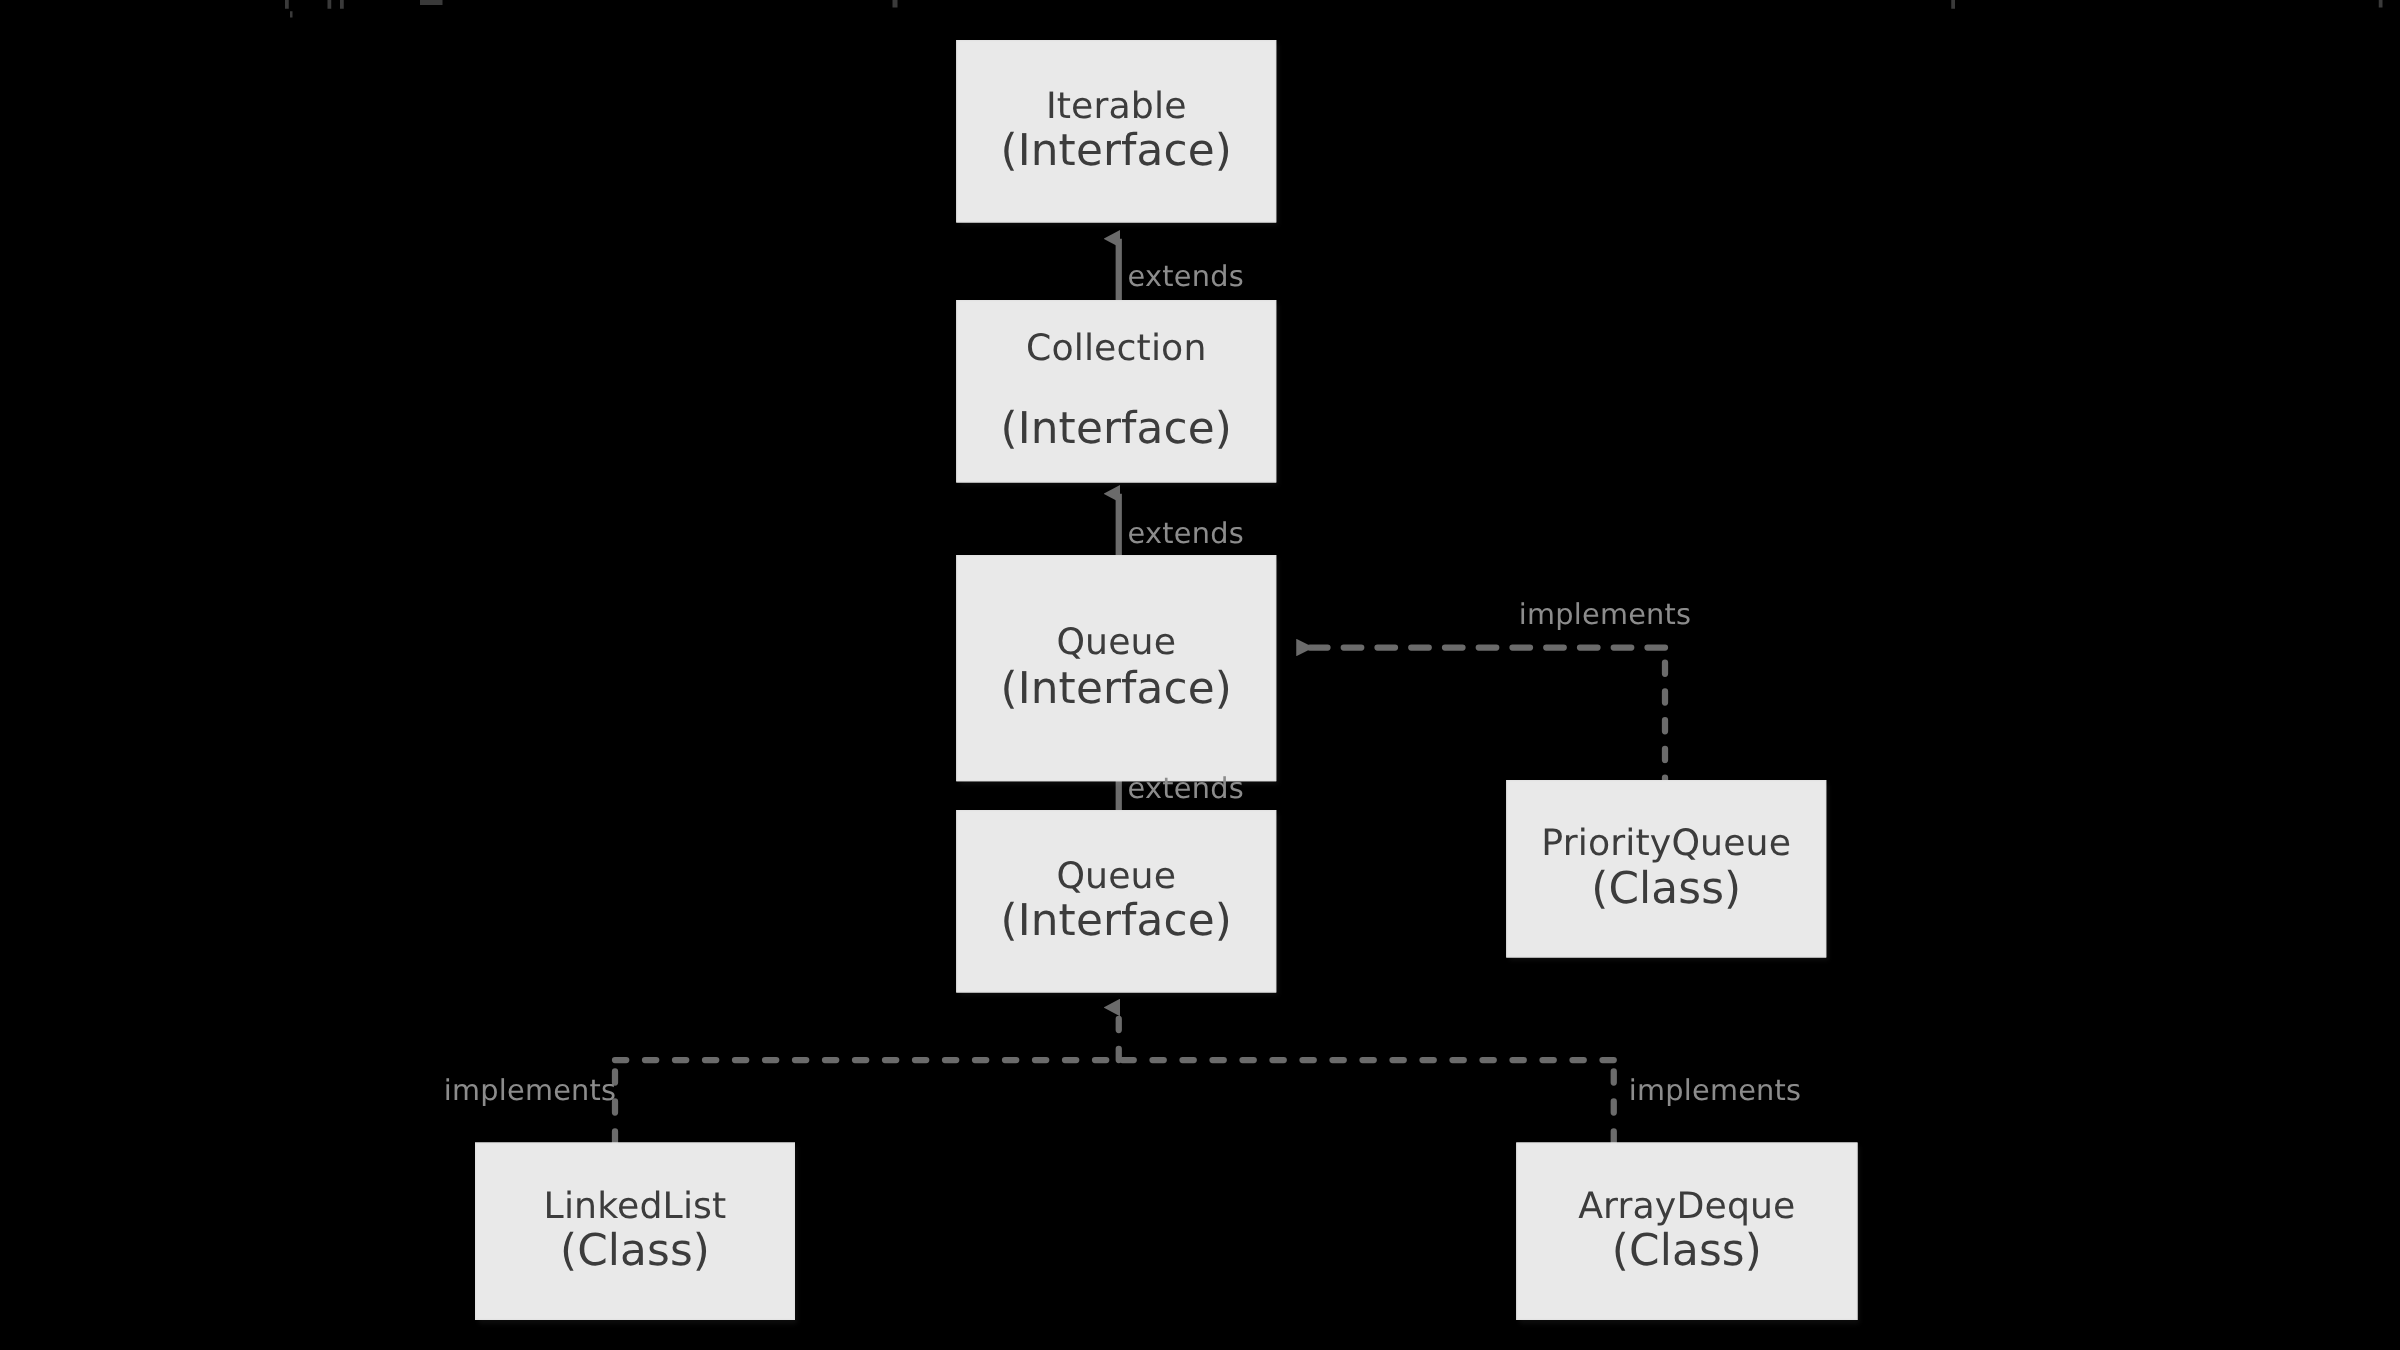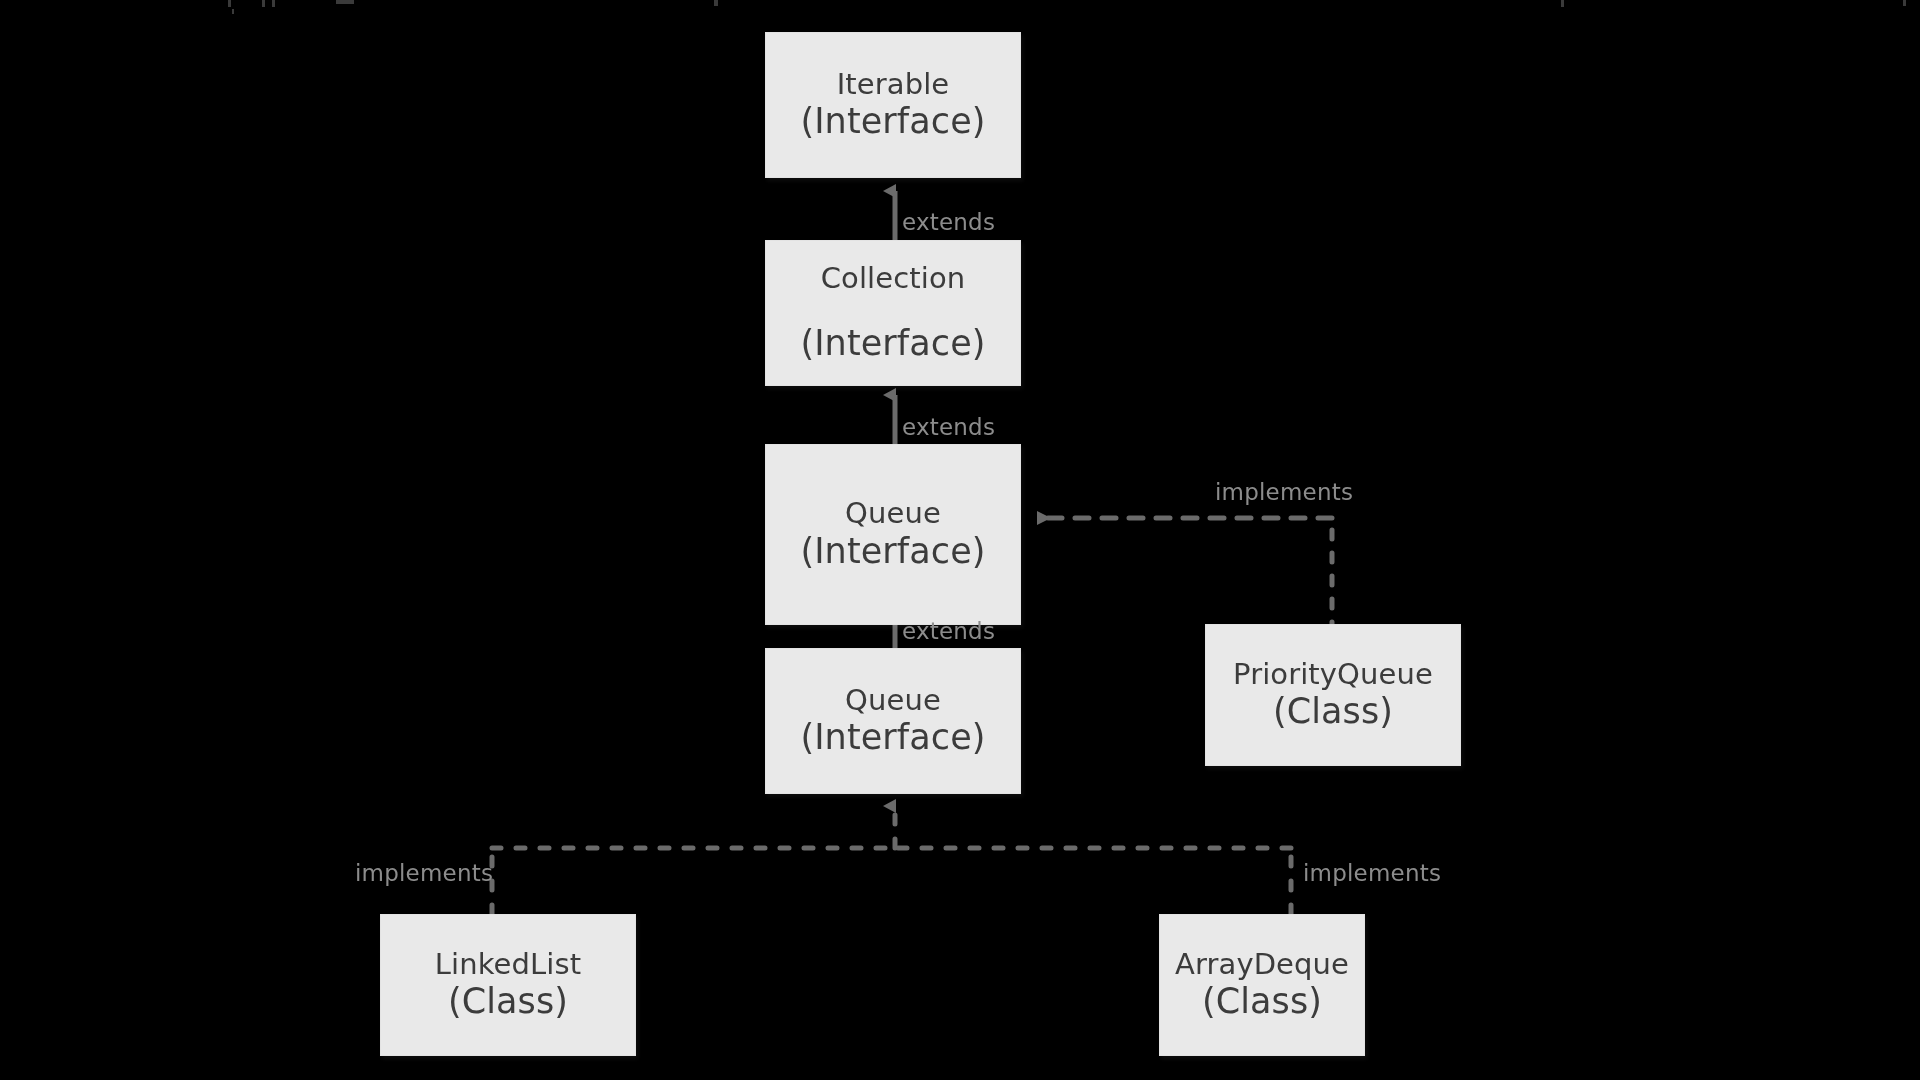--- a/index.html
+++ b/index.html
@@ -146,21 +146,21 @@
   <div class="node" style="left:1205px;top:624px;width:256px;height:142px;">
     <div class="node-name">PriorityQueue</div>
     <div class="node-stereotype">(Class)</div>
   </div>
 
   <div class="node" style="left:364px;top:914px;width:256px;height:142px;margin-left:16px;">
     <div class="node-name">LinkedList</div>
     <div class="node-stereotype">(Class)</div>
   </div>
 
-  <div class="node" style="left:1159px;top:914px;width:206px;height:142px;">
+  <div class="node" style="left:1213px;top:914px;width:273px;height:142px;">
     <div class="node-name">ArrayDeque</div>
     <div class="node-stereotype">(Class)</div>
   </div>
 
   <div class="edge-label" style="left:902px;top:209px;">extends</div>
 
   <div class="edge-label" style="left:902px;top:414px;">extends</div>
 
   <div class="edge-label" style="left:902px;top:618px;">extends</div>
 

